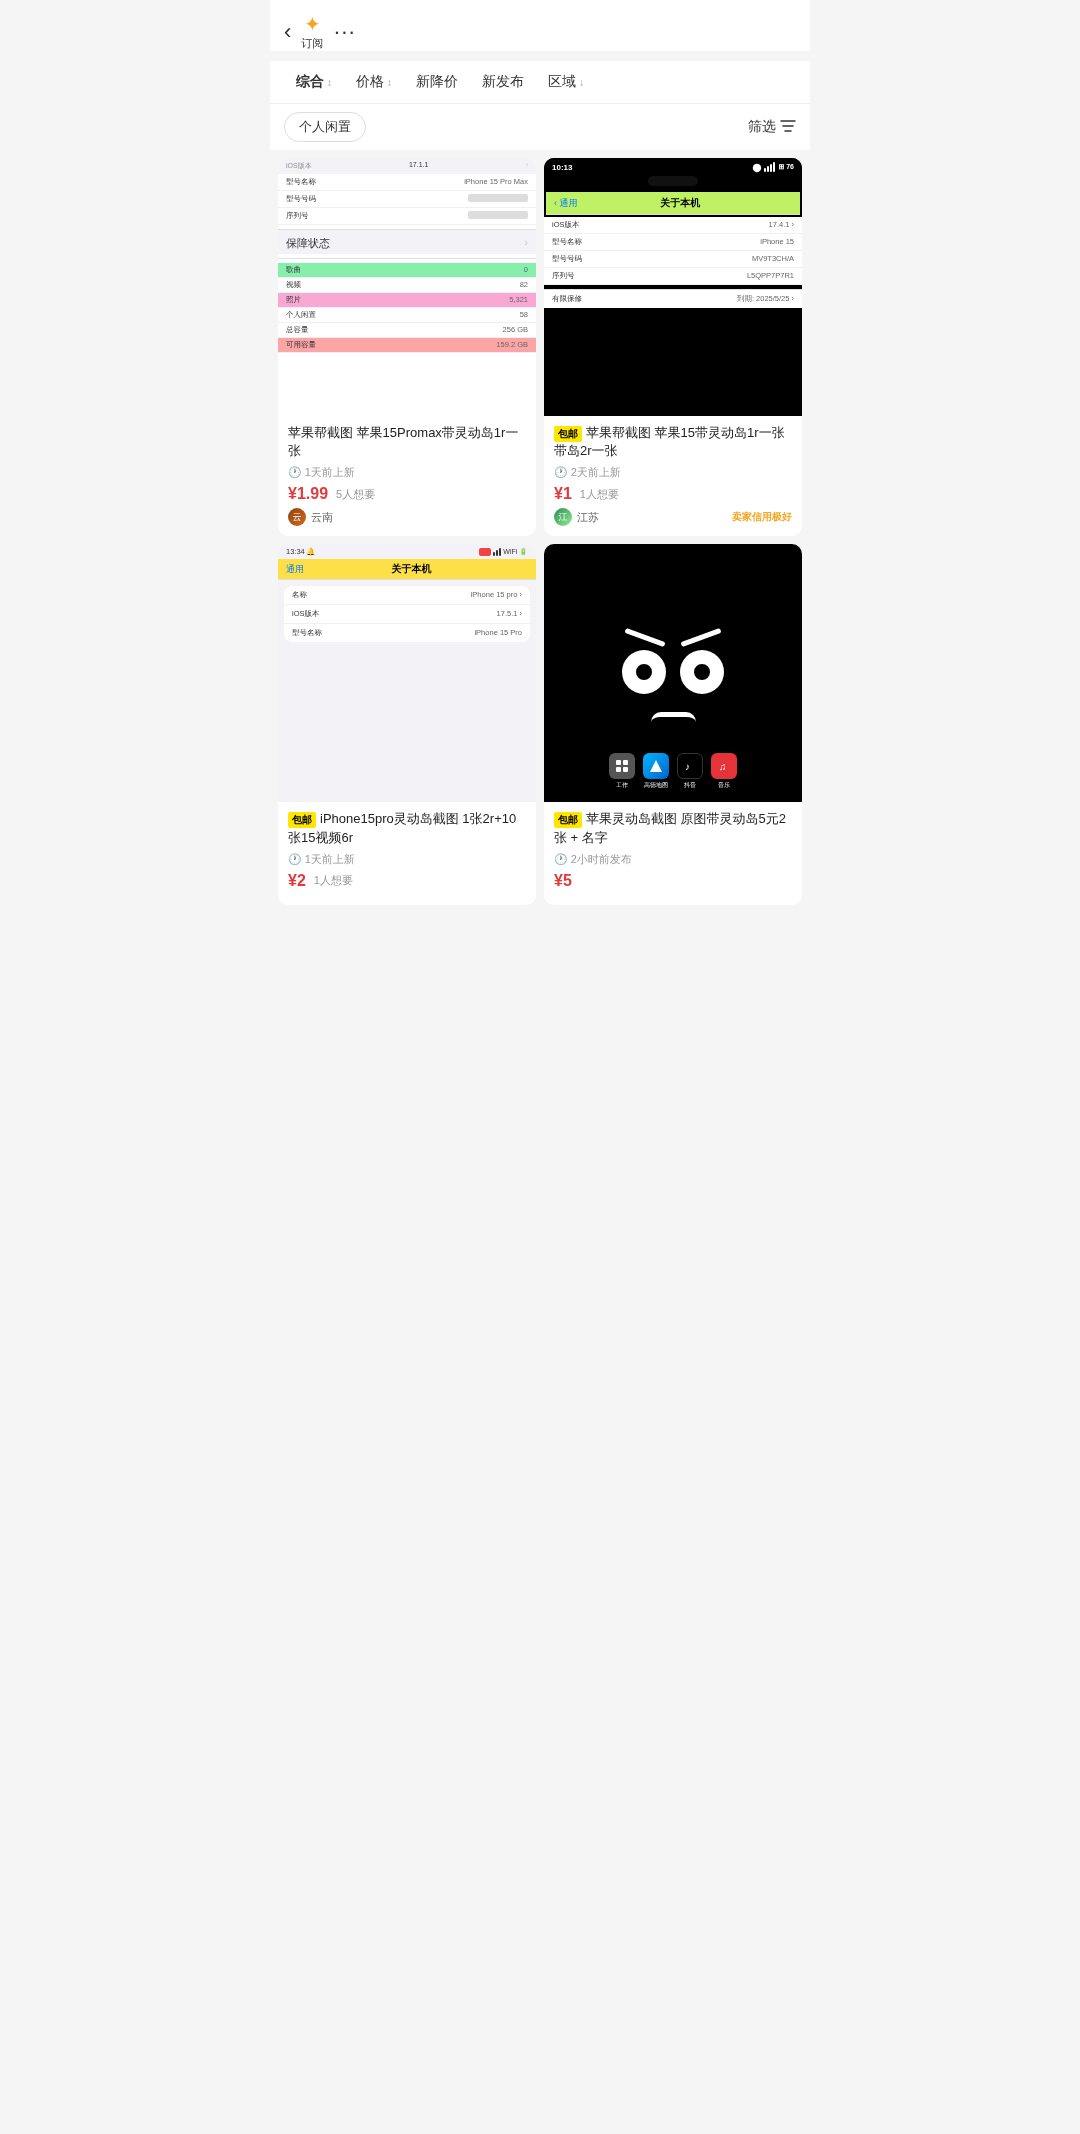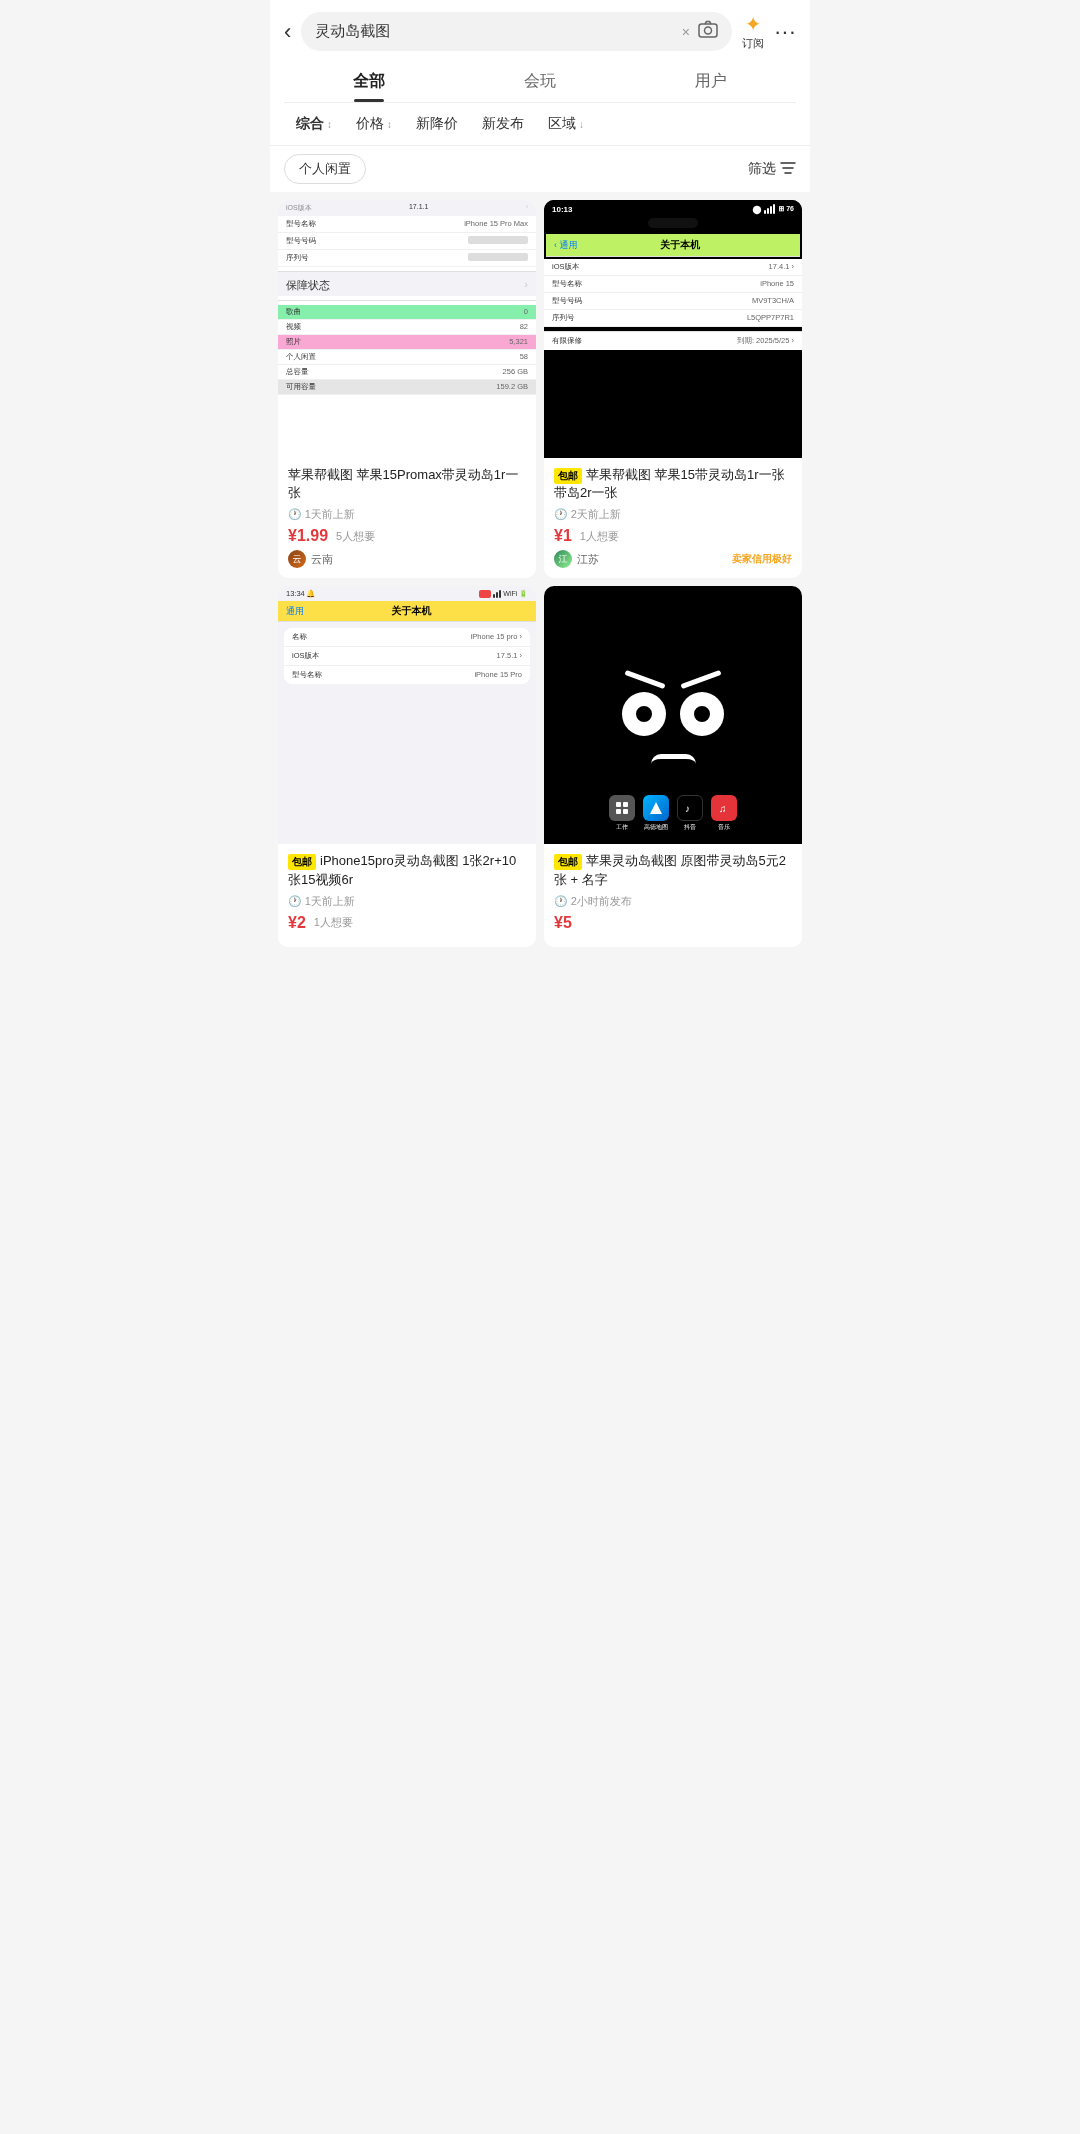--- a/index.html
+++ b/index.html
@@ -358,45 +358,29 @@
       font-size: 8px;
       font-weight: 600;
     }
   </style>
 </head>
 <body>
 
 <div class="header">
   <div class="header-top">
     <div class="back-btn">‹</div>
-    <div class="search-bar">
-      <span class="search-text">灵动岛截图</span>
-      <span class="search-clear">×</span>
-      <span class="camera-icon">
-        <svg width="20" height="18" viewBox="0 0 20 18" fill="none">
-          <rect x="1" y="4" width="18" height="13" rx="2.5" stroke="#666" stroke-width="1.5" fill="none"></rect>
-          <circle cx="10" cy="10.5" r="3.5" stroke="#666" stroke-width="1.5" fill="none"></circle>
-          <path d="M7 4l1.5-2.5h3L13 4" stroke="#666" stroke-width="1.5" stroke-linejoin="round" fill="none"></path>
-        </svg>
-      </span>
-    </div>
     <div class="header-actions">
       <div class="subscribe-btn">
         <span class="subscribe-icon">✦</span>
         <span>订阅</span>
       </div>
       <div class="more-btn">···</div>
     </div>
   </div>
 
-  <div class="tabs">
-    <div class="tab active">全部</div>
-    <div class="tab">会玩</div>
-    <div class="tab">用户</div>
-  </div>
 </div>
 
 <div class="filter-bar">
   <div class="filter-item active">
     <span>综合</span>
     <span class="filter-arrow">↕</span>
   </div>
   <div class="filter-item">
     <span>价格</span>
     <span class="filter-arrow">↕</span>
@@ -467,21 +451,21 @@
             <span style="color:#666">5,321</span>
         </div>
         <div style="background:#fff; padding:2px 8px; font-size:7.5px; display:flex; justify-content:space-between; border-bottom:0.5px solid #f0f0f0;">
           <span style="color:#333">个人闲置</span>
             <span style="color:#666">58</span>
         </div>
         <div style="background:#fff; padding:2px 8px; font-size:7.5px; display:flex; justify-content:space-between; border-bottom:0.5px solid #f0f0f0;">
           <span style="color:#333">总容量</span>
             <span style="color:#666">256 GB</span>
         </div>
-        <div style="background:#e5e5e5; padding:2px 8px; font-size:7.5px; display:flex; justify-content:space-between; border-bottom:0.5px solid #f0f0f0;">
+        <div style="background:#fca5a5; padding:2px 8px; font-size:7.5px; display:flex; justify-content:space-between; border-bottom:0.5px solid #f0f0f0;">
           <span style="color:#333">可用容量</span>
             <span style="color:#666">159.2 GB</span>
         </div>
       </div>
     </div>
     <div class="product-info">
       <p class="product-title">苹果帮截图 苹果15Promax带灵动岛1r一张</p>
       <div class="product-time">
         <span class="clock-icon">🕐</span>
         <span>1天前上新</span>

